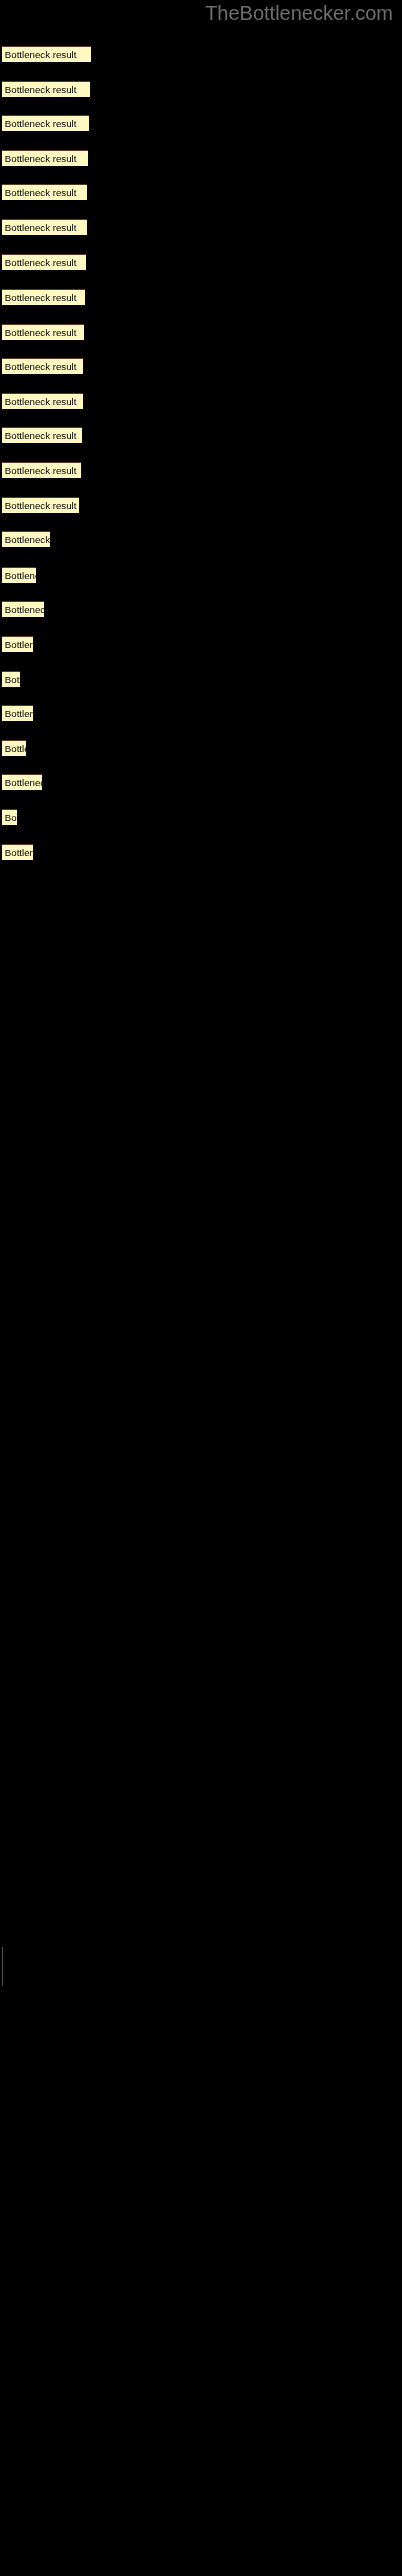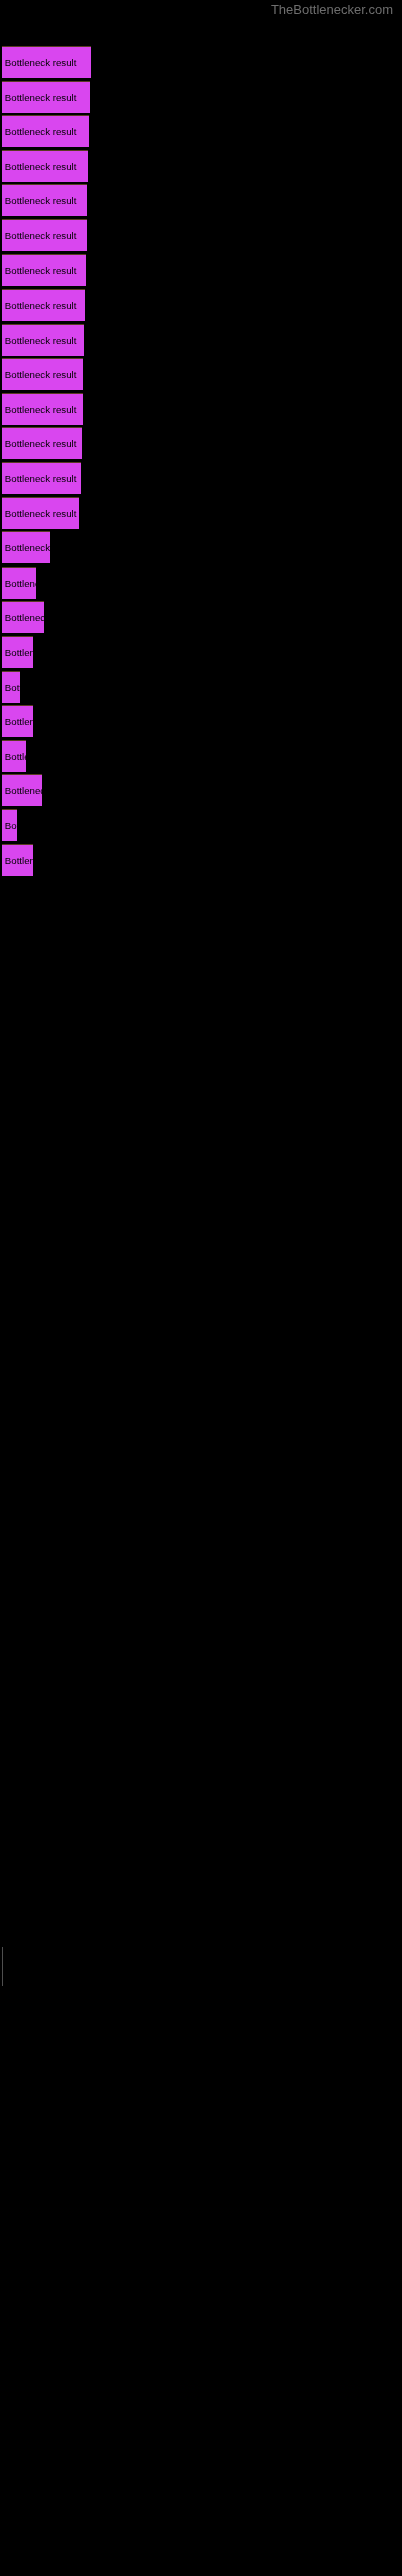--- a/index.html
+++ b/index.html
@@ -23,39 +23,39 @@
   }
 
   .site-title {
     position: absolute;
     top: 1.6px;
     left: 0;
     width: 393px;
     text-align: right;
     color: #6e6e6e;
     font-family: "Liberation Sans", sans-serif;
-    font-size: 13px;
+    font-size: 20px;
     letter-spacing: 0px;
     white-space: nowrap;
     user-select: none;
   }
 
   .bars-layer {
     position: absolute;
     left: 0;
     top: 0;
     width: 403px;
     height: 2576px;
   }
 
   .bar {
     position: absolute;
     left: 2.4px;
-    height: 32px;
-    background: #d946ef;
+    height: 16px;
+    background: #fef9c3;
     border-top: 0.8px solid #5a3b22;
     box-sizing: border-box;
     overflow: hidden;
     white-space: nowrap;
   }
 
   .bar-label {
     position: absolute;
     left: 2.4px;
     top: 50%;

